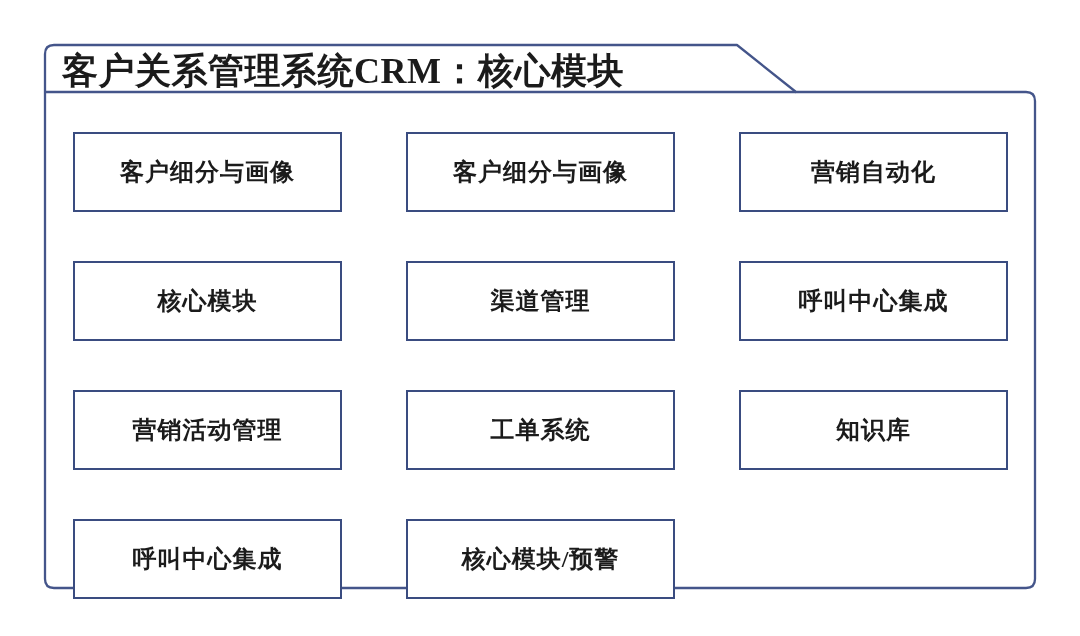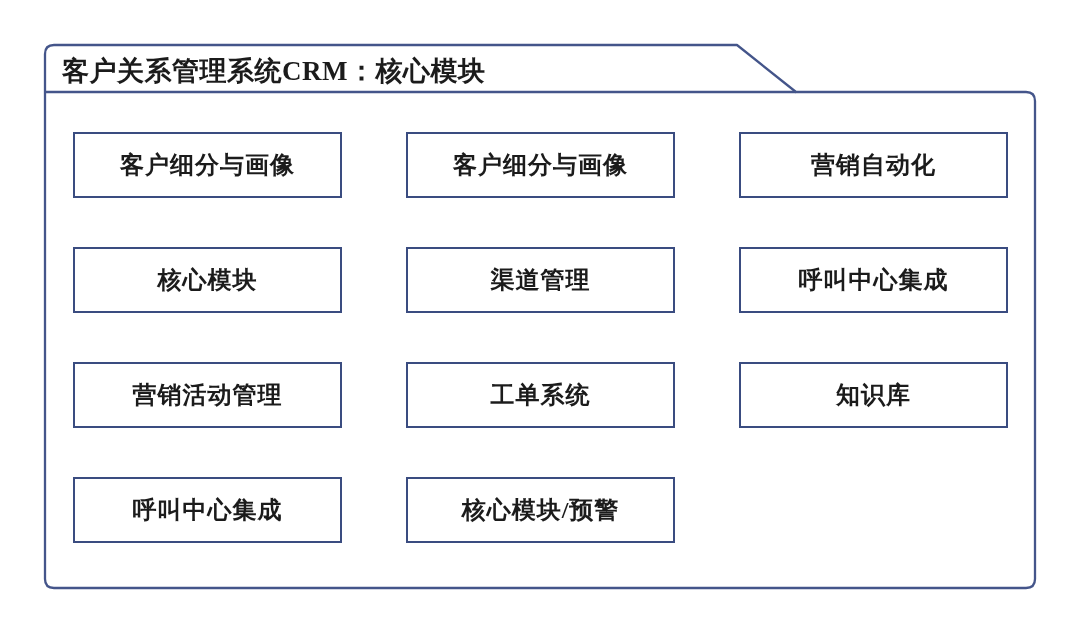--- a/index.html
+++ b/index.html
@@ -8,31 +8,31 @@
     --text:#1b1b1b;
     --bg:#ffffff;
   }
   *{margin:0;padding:0;box-sizing:border-box;}
   html,body{width:1080px;height:636px;background:var(--bg);overflow:hidden;
     font-family:"Liberation Serif","DejaVu Serif",serif;}
   .stage{position:relative;width:1080px;height:636px;background:var(--bg);}
   .folder-svg{position:absolute;left:0;top:0;}
   .diagram-title{
     position:absolute;left:62px;top:53px;width:700px;height:36px;
-    font-size:27px;font-weight:bold;color:var(--text);
+    font-size:36px;font-weight:bold;color:var(--text);
     letter-spacing:0.5px;white-space:nowrap;line-height:36px;
   }
   .module-grid{
     position:absolute;left:73px;top:132px;width:935px;
     display:grid;
     grid-template-columns:repeat(3,269px);
     column-gap:64px;row-gap:49px;
   }
   .module-box{
-    height:66px;background:var(--bg);
+    height:80px;background:var(--bg);
     border:2.5px solid var(--box-border);
     display:flex;align-items:center;justify-content:center;
     font-size:24px;font-weight:bold;color:var(--text);
     letter-spacing:1px;white-space:nowrap;
   }
 </style>
 </head>
 <body>
 
 <div class="stage">

